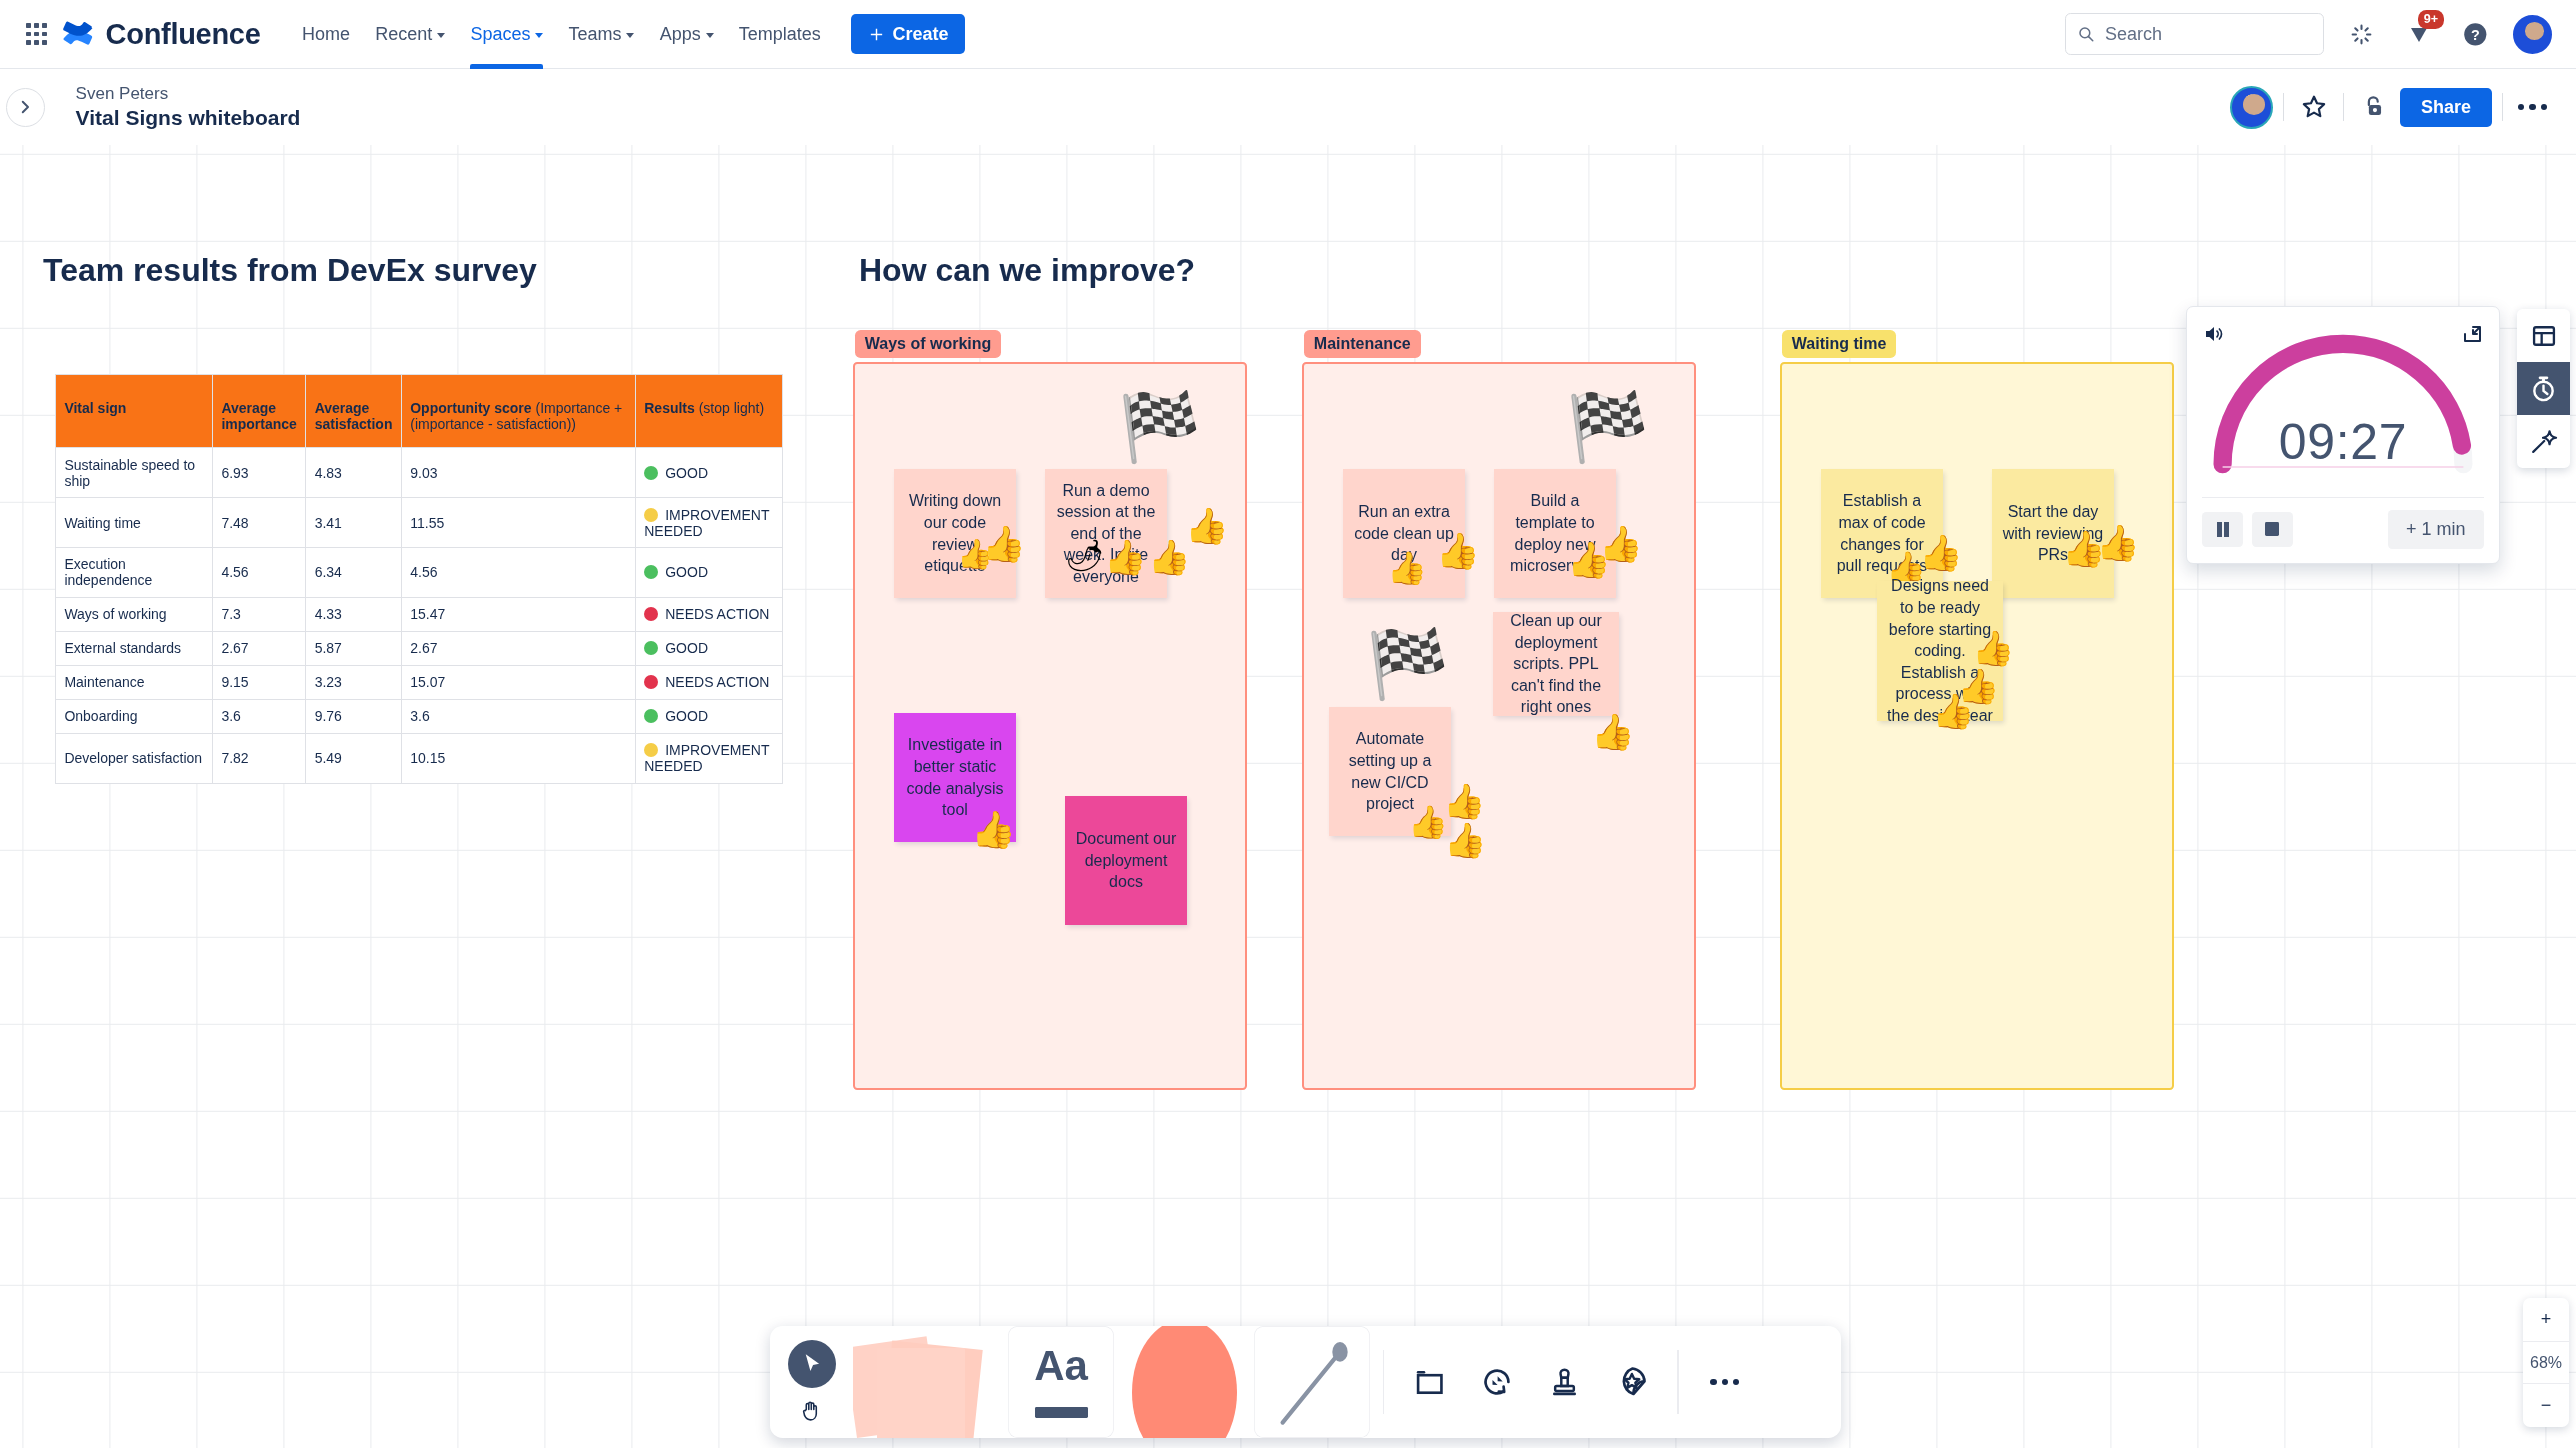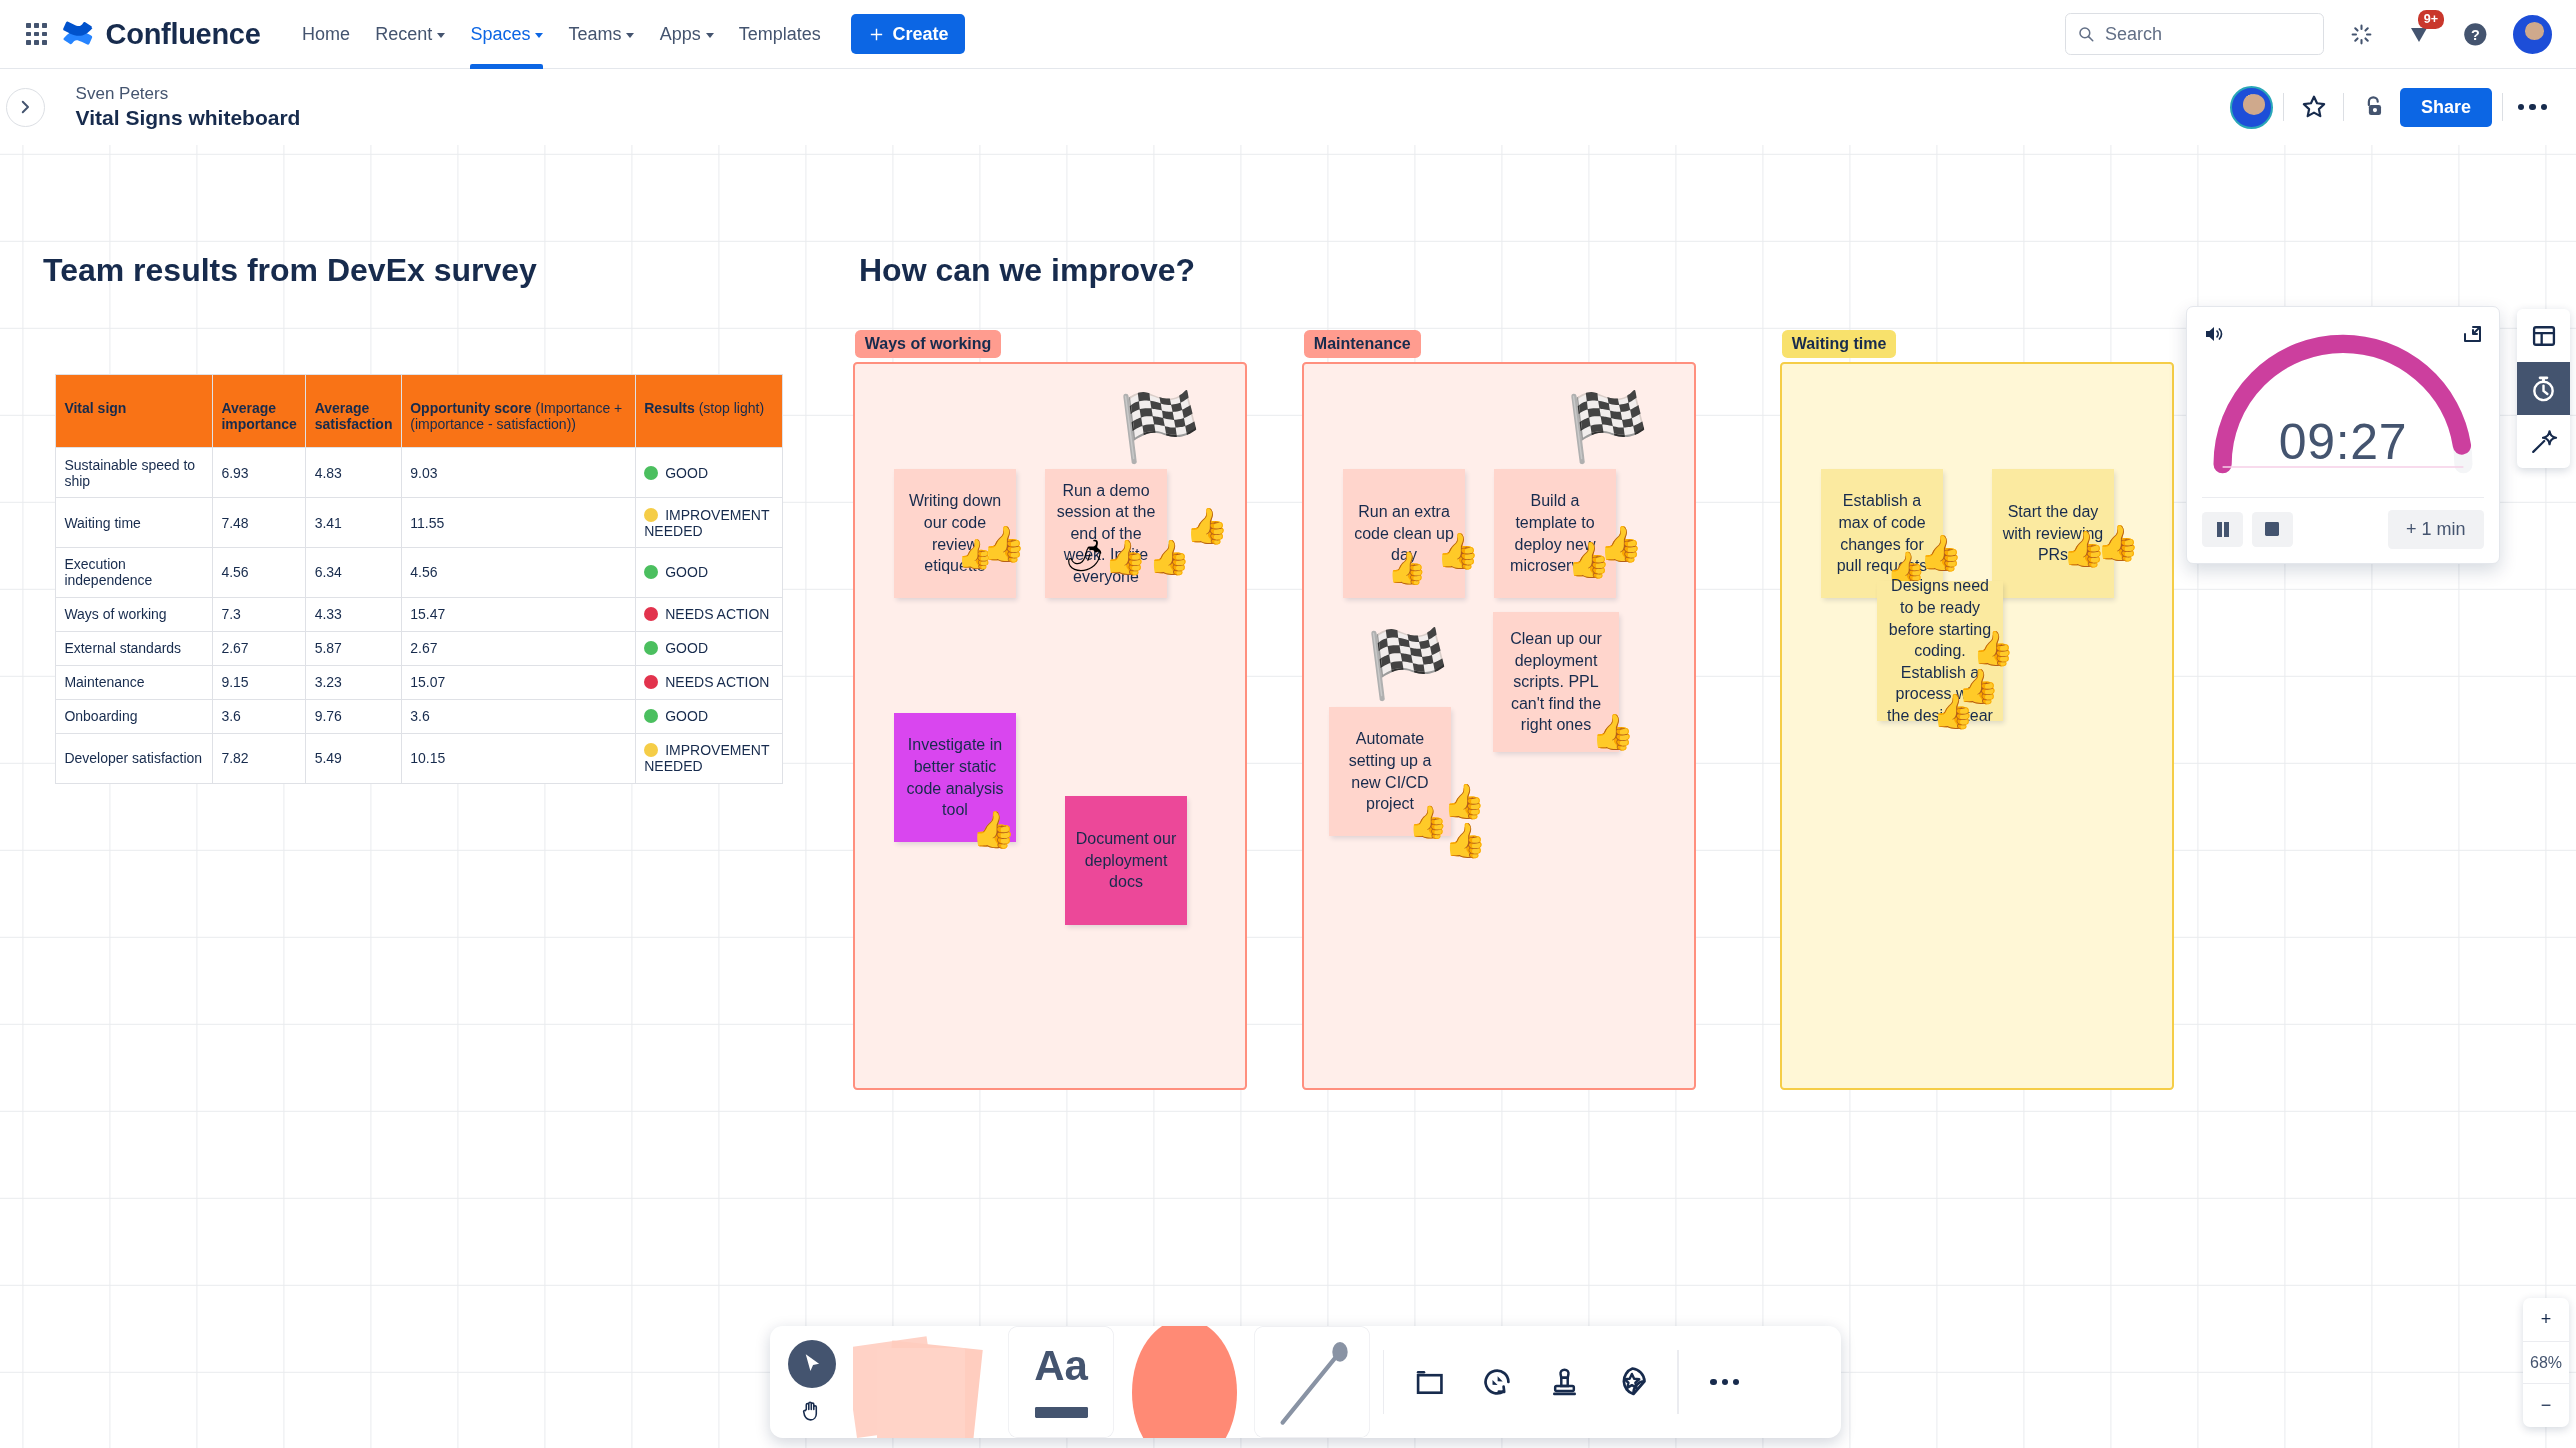--- a/index.html
+++ b/index.html
@@ -431,21 +431,21 @@
           <span class="emoji" style="left: 262px; top: 29px; font-size: 67px;">🏁</span>
           <span class="emoji" style="left: 263px; top: 178px; font-size: 35px;">👍</span>
           <span class="emoji" style="left: 295px; top: 162px; font-size: 35px;">👍</span>
           <div class="note" style="left: 25px; top: 343px; width: 122px; height: 129px; background: rgb(255, 213, 204);">
             <span>Automate setting up a new CI/CD project</span>
           </div>
           <span class="emoji" style="left: 62px; top: 266px; font-size: 67px;">🏁</span>
           <span class="emoji" style="left: 104px; top: 442px; font-size: 32px;">👍</span>
           <span class="emoji" style="left: 139px; top: 420px; font-size: 34px;">👍</span>
           <span class="emoji" style="left: 140px; top: 459px; font-size: 34px;">👍</span>
-          <div class="note" style="left: 189px; top: 248px; width: 126px; height: 140px; background: rgb(255, 213, 204);">
+          <div class="note" style="left: 189px; top: 248px; width: 126px; height: 104px; background: rgb(255, 213, 204);">
             <span>Clean up our deployment scripts. PPL can't find the right ones</span>
           </div>
           <span class="emoji" style="left: 287px; top: 350px; font-size: 35px;">👍</span>
         </div>
         <div class="frame" style="left: 1780px; top: 218px; width: 394px; height: 728px; background: rgb(255, 247, 214); border: 2.1px solid rgb(245, 205, 71);">
           <div class="frame-label" style="background: rgb(248, 225, 108);">Waiting time</div>
           <div class="note" style="left: 39px; top: 105px; width: 122px; height: 129px; background: rgb(251, 234, 160);">
             <span>Establish a max of code changes for pull requests</span>
           </div>
           <span class="emoji" style="left: 104px; top: 188px; font-size: 32px;">👍</span>

